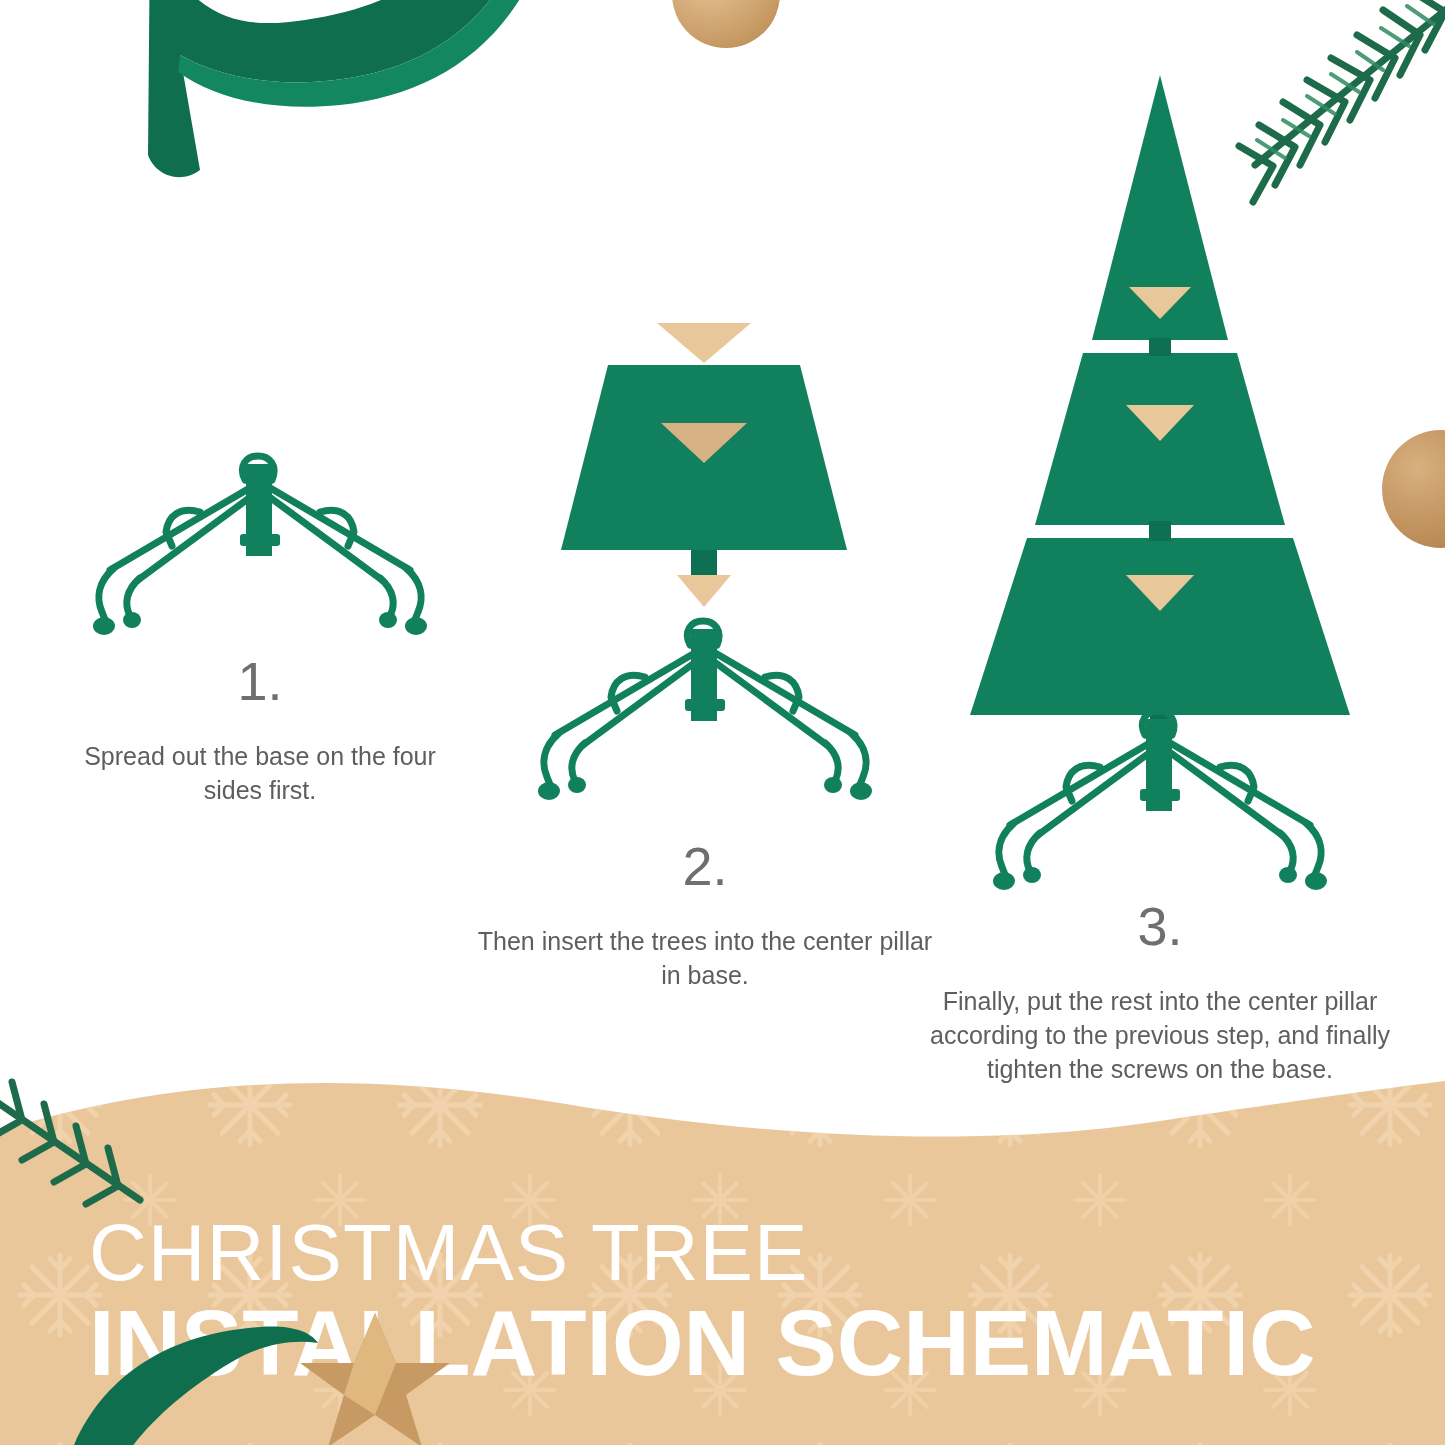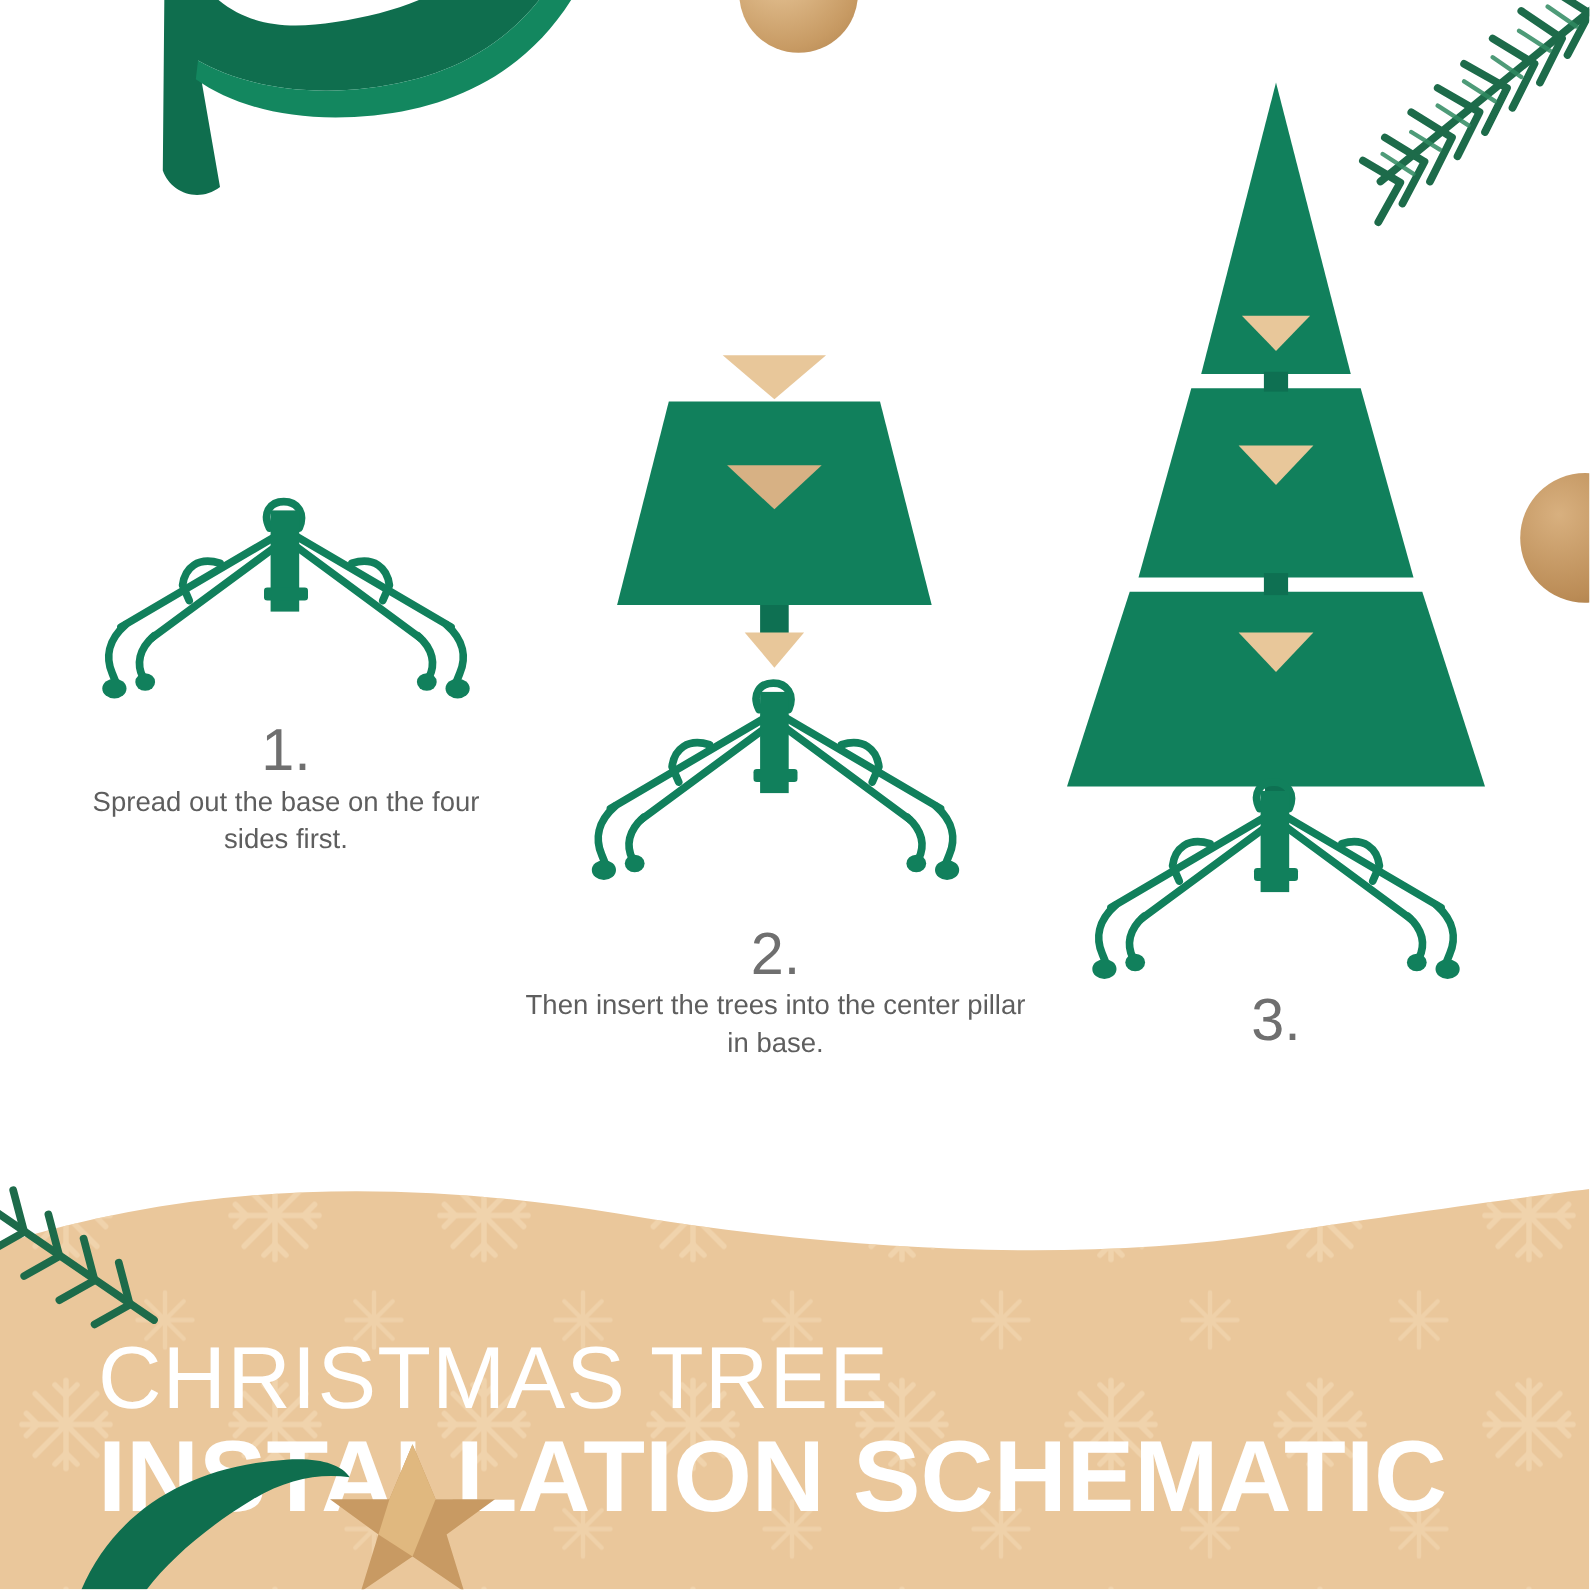--- a/index.html
+++ b/index.html
@@ -78,21 +78,21 @@
   .step-num {
     font-size: 54px;
     color: #6f6f6f;
     font-weight: normal;
     line-height: 1;
   }
   .step-cap {
     font-size: 25px;
     color: #5e5e5e;
     line-height: 1.35;
-    margin-top: 4px;
+    margin-top: 32px;
   }
 
   #step1 { left: 60px; top: 440px; width: 400px; }
   #step2 { left: 465px; top: 305px; width: 480px; }
   #step3 { left: 900px; top: 55px; width: 520px; }
 
   .art { position: relative; margin: 0 auto; }
 
   
   .band {
@@ -265,20 +265,21 @@
         <g transform="translate(60,640)">
           <rect x="166" y="24" width="26" height="92" fill="#11805c"></rect>
           <ellipse cx="24" cy="186" rx="11" ry="9" fill="#11805c"></ellipse>
           <ellipse cx="336" cy="186" rx="11" ry="9" fill="#11805c"></ellipse>
           <ellipse cx="52" cy="180" rx="9" ry="8" fill="#11805c"></ellipse>
           <ellipse cx="308" cy="180" rx="9" ry="8" fill="#11805c"></ellipse>
           <rect x="160" y="94" width="40" height="12" rx="3" fill="#11805c"></rect>
         </g>
       </svg>
       <div class="step-num">3.</div>
+      <div class="step-cap">Finally, put the rest into the center pillar according to the previous step, and finally tighten the screws on the base.</div>
     </div>
 
   </div>
 
   <svg class="band" viewBox="0 0 1445 400" preserveAspectRatio="none">
     <defs>
       <pattern id="snow" x="0" y="0" width="190" height="190" patternUnits="userSpaceOnUse">
         <g stroke="#f2d7b2" stroke-width="5" stroke-linecap="round" fill="none" opacity="0.75">
           <path d="M60 20 L60 100 M20 60 L100 60 M32 32 L88 88 M88 32 L32 88"></path>
           <path d="M60 34 L50 24 M60 34 L70 24 M60 86 L50 96 M60 86 L70 96

